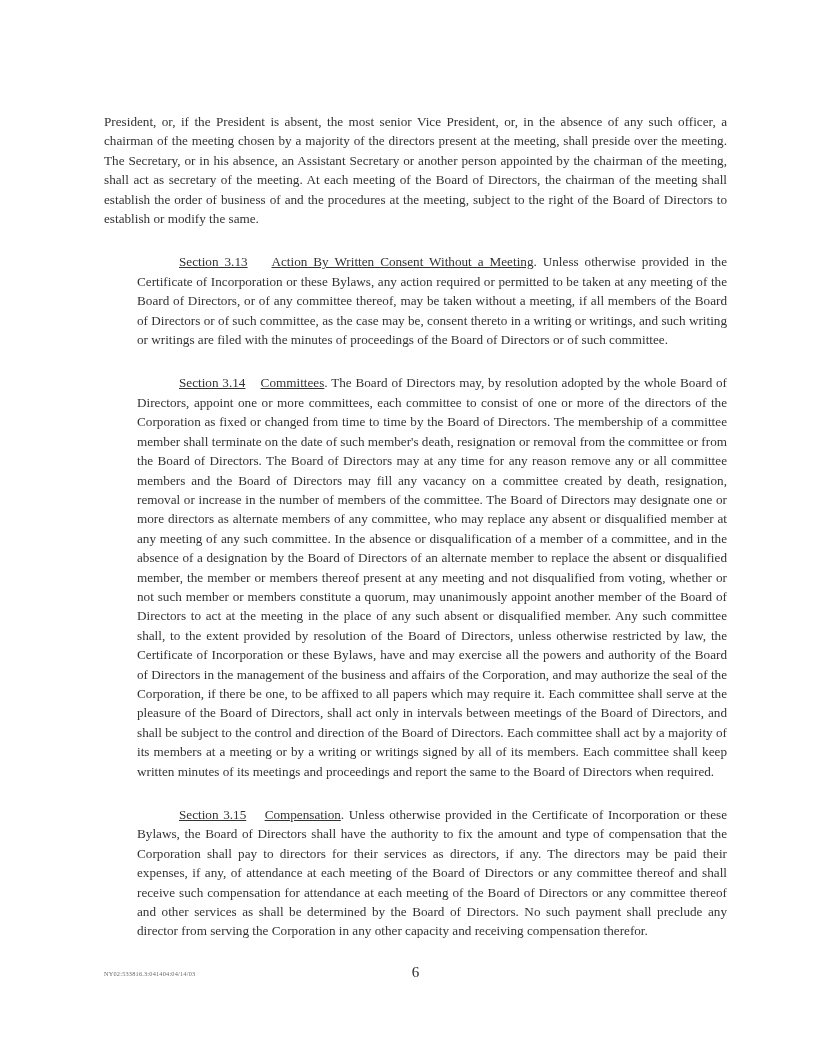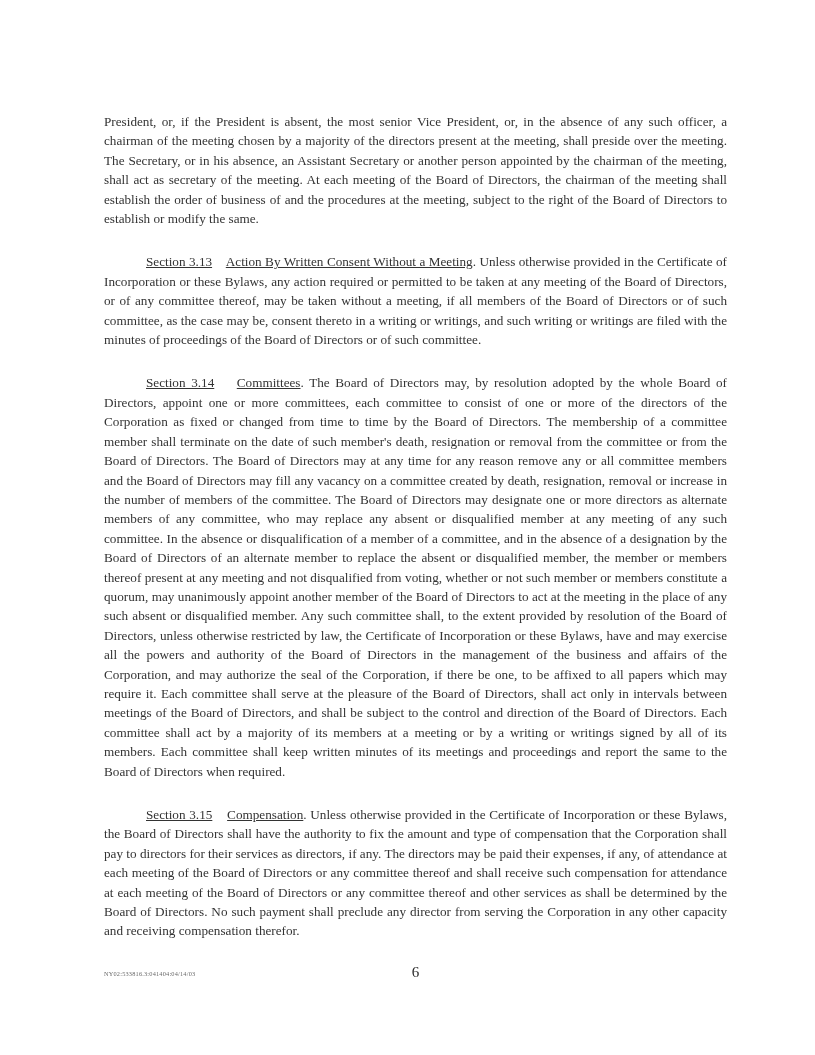--- a/index.html
+++ b/index.html
@@ -28,20 +28,21 @@
     color: #2b2b2b;
     
     filter: contrast(0.92) brightness(1.02);
   }
   .para {
     margin: 0 0 13px 0;
     text-indent: 0;
   }
   .para.indented {
     text-indent: 42px;
+    margin-left: 33px;
   }
   .para.first {
     margin-top: 0;
   }
   .sec-head {
     text-decoration: underline;
   }
   .sec-title {
     text-decoration: underline;
   }

